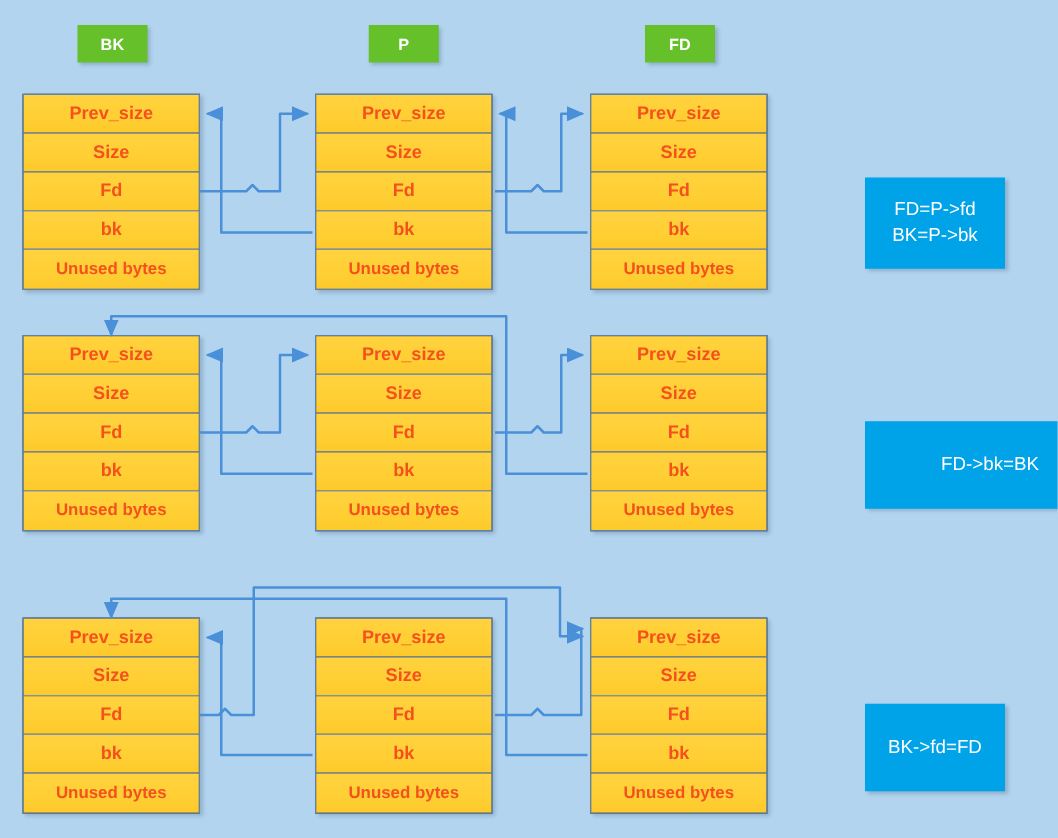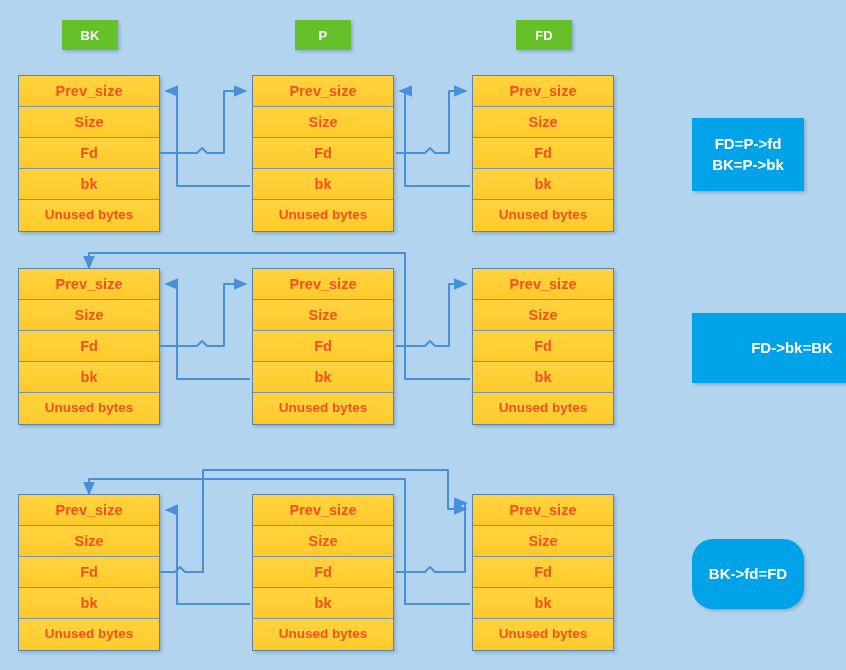--- a/index.html
+++ b/index.html
@@ -62,29 +62,30 @@
   }
   .field.unused {
     font-size: 13.5px;
   }
 
   
   .note {
     position: absolute;
     background: #00a2e8;
     color: #ffffff;
-    font-weight: bold;
+    font-weight: normal;
     font-size: 15px;
     display: flex;
     flex-direction: column;
     align-items: center;
     justify-content: center;
     box-shadow: 2px 2px 3px rgba(60,90,120,0.30);
     line-height: 1.35;
     text-align: right;
+    margin-top: 24px;
   }
 
   
   #wires {
     position: absolute;
     left: 0; top: 0;
     width: 846px;
     height: 670px;
     pointer-events: none;
   }
@@ -177,21 +178,21 @@
     <div class="field unused">Unused bytes</div>
   </div>
 
   <div class="note" style="left:692px; top:118px; width:112px; height:73px;">
     <span>FD=P-&gt;fd</span>
     <span>BK=P-&gt;bk</span>
   </div>
   <div class="note" style="left:692px; top:313px; width:112px; height:70px;padding-left:44px;">
     <span>FD-&gt;bk=BK</span>
   </div>
-  <div class="note" style="left:692px; top:539px; width:112px; height:70px;border-radius:21px;">
+  <div class="note" style="left:692px; top:539px; width:112px; height:70px;">
     <span>BK-&gt;fd=FD</span>
   </div>
 
   <svg id="wires" viewBox="0 0 846 670" width="846" height="670">
     <defs>
       <marker id="ah" markerWidth="7" markerHeight="7" refX="6.2" refY="3" orient="auto" markerUnits="strokeWidth">
         <path d="M0,0 L7,3 L0,6 z" fill="#4a90d9"></path>
       </marker>
     </defs>
 

